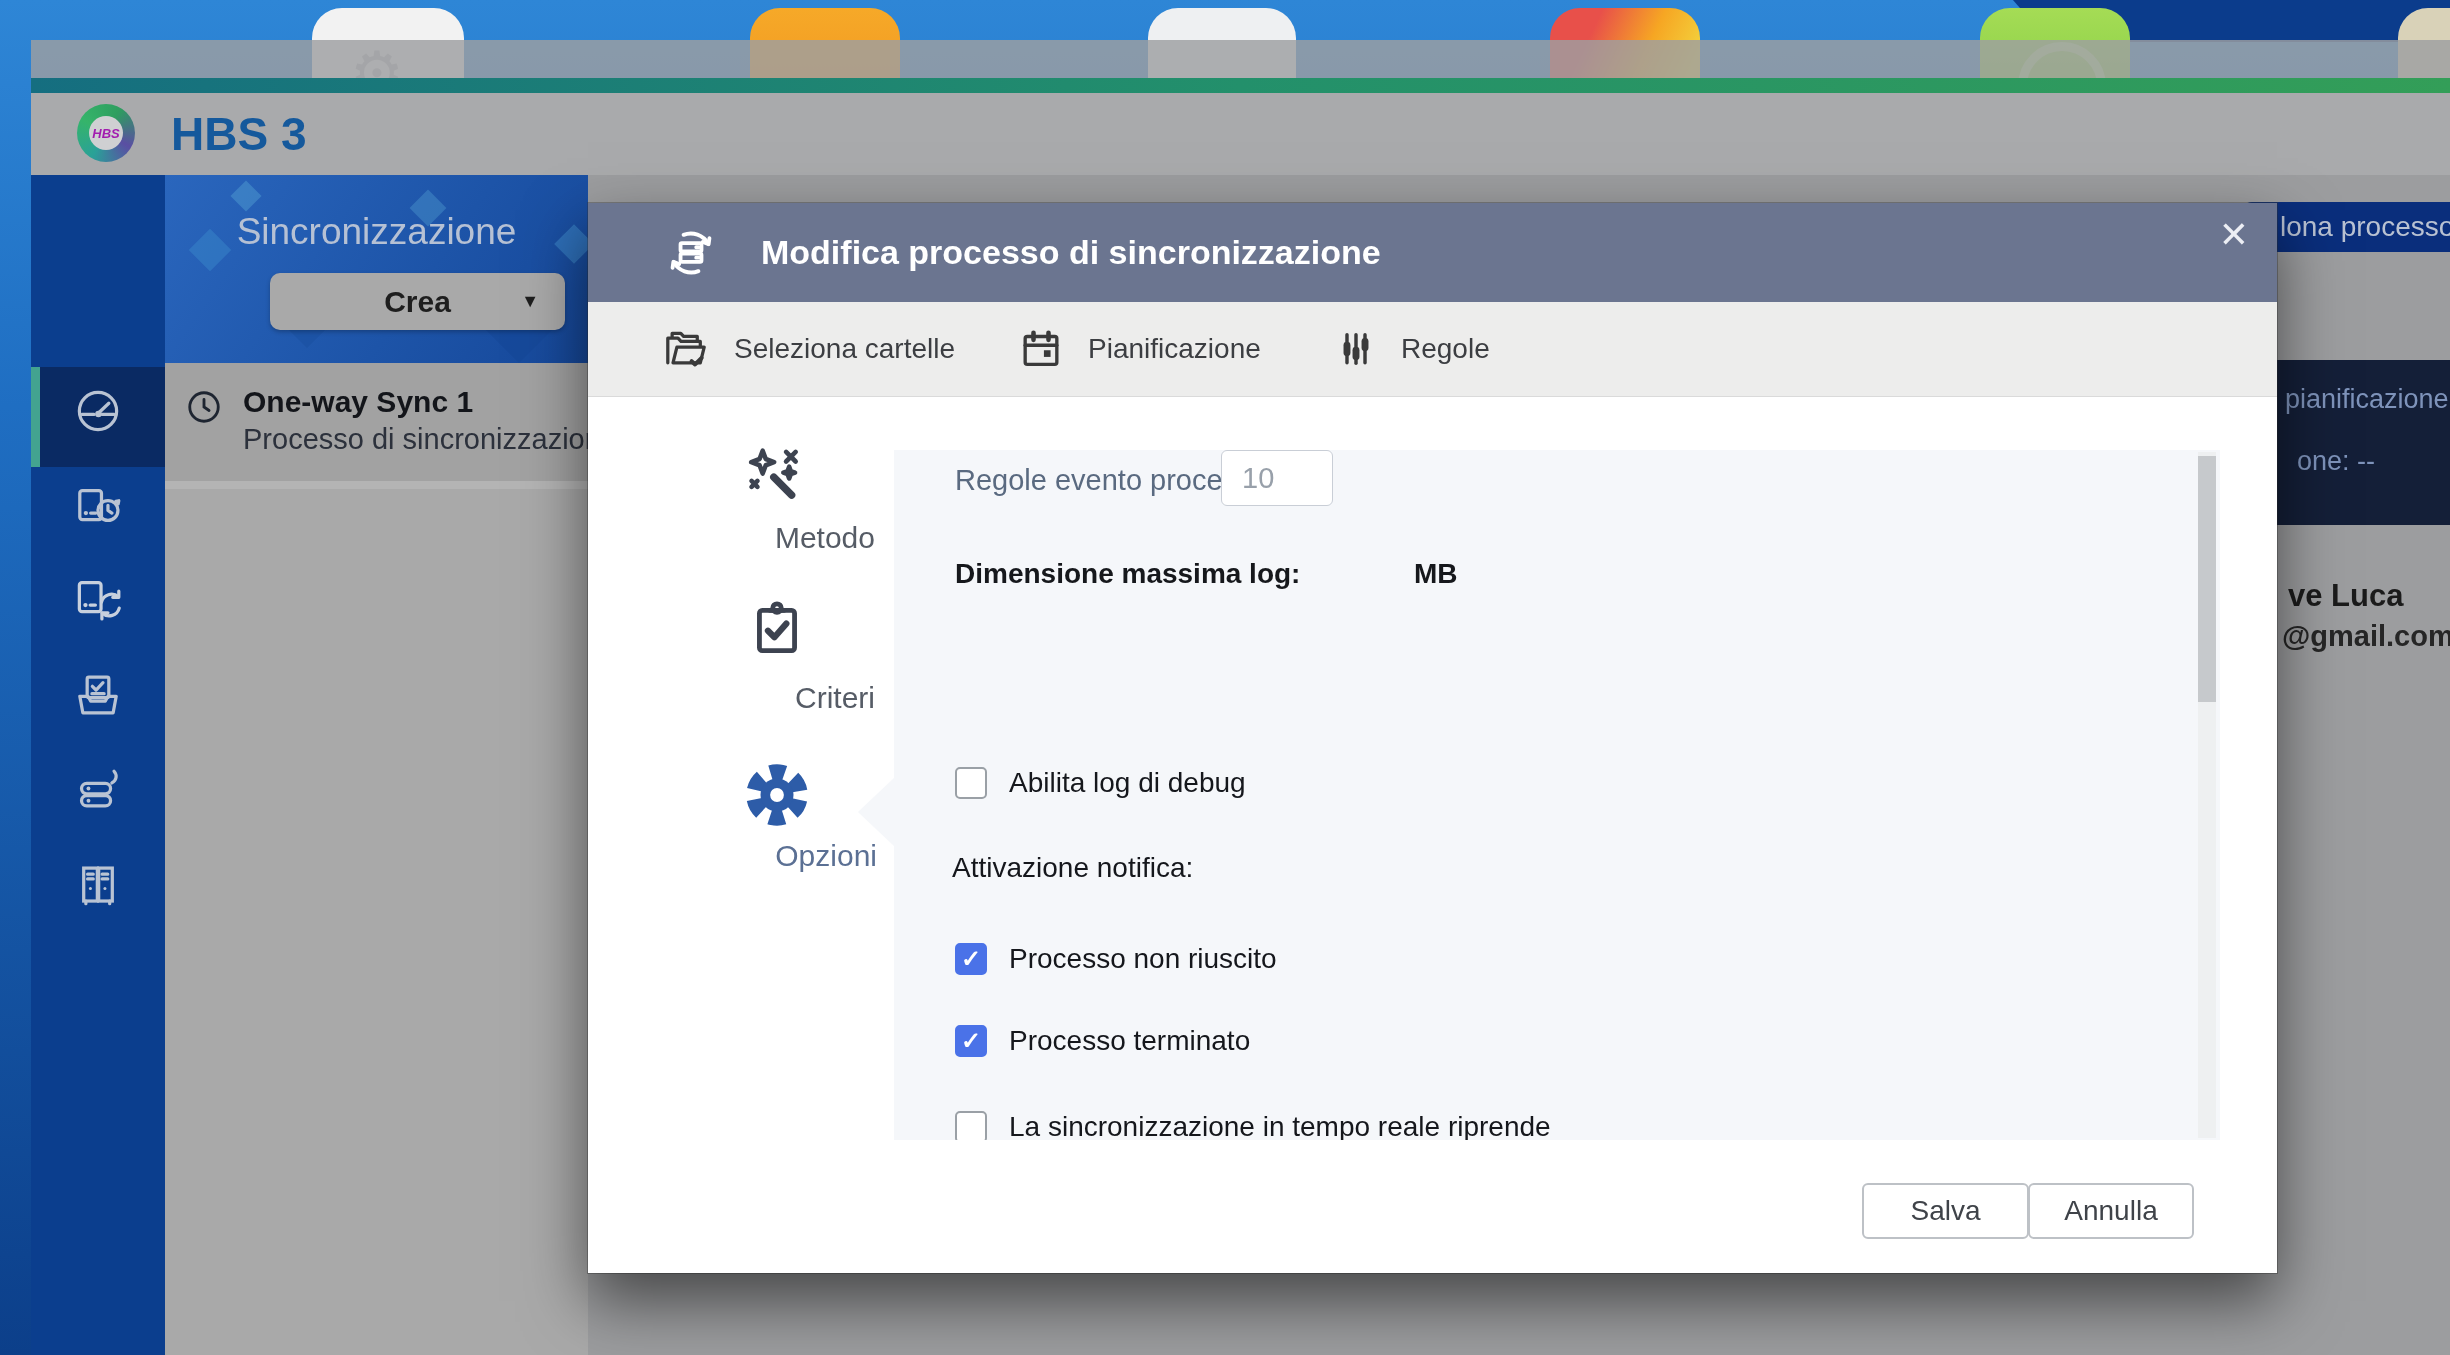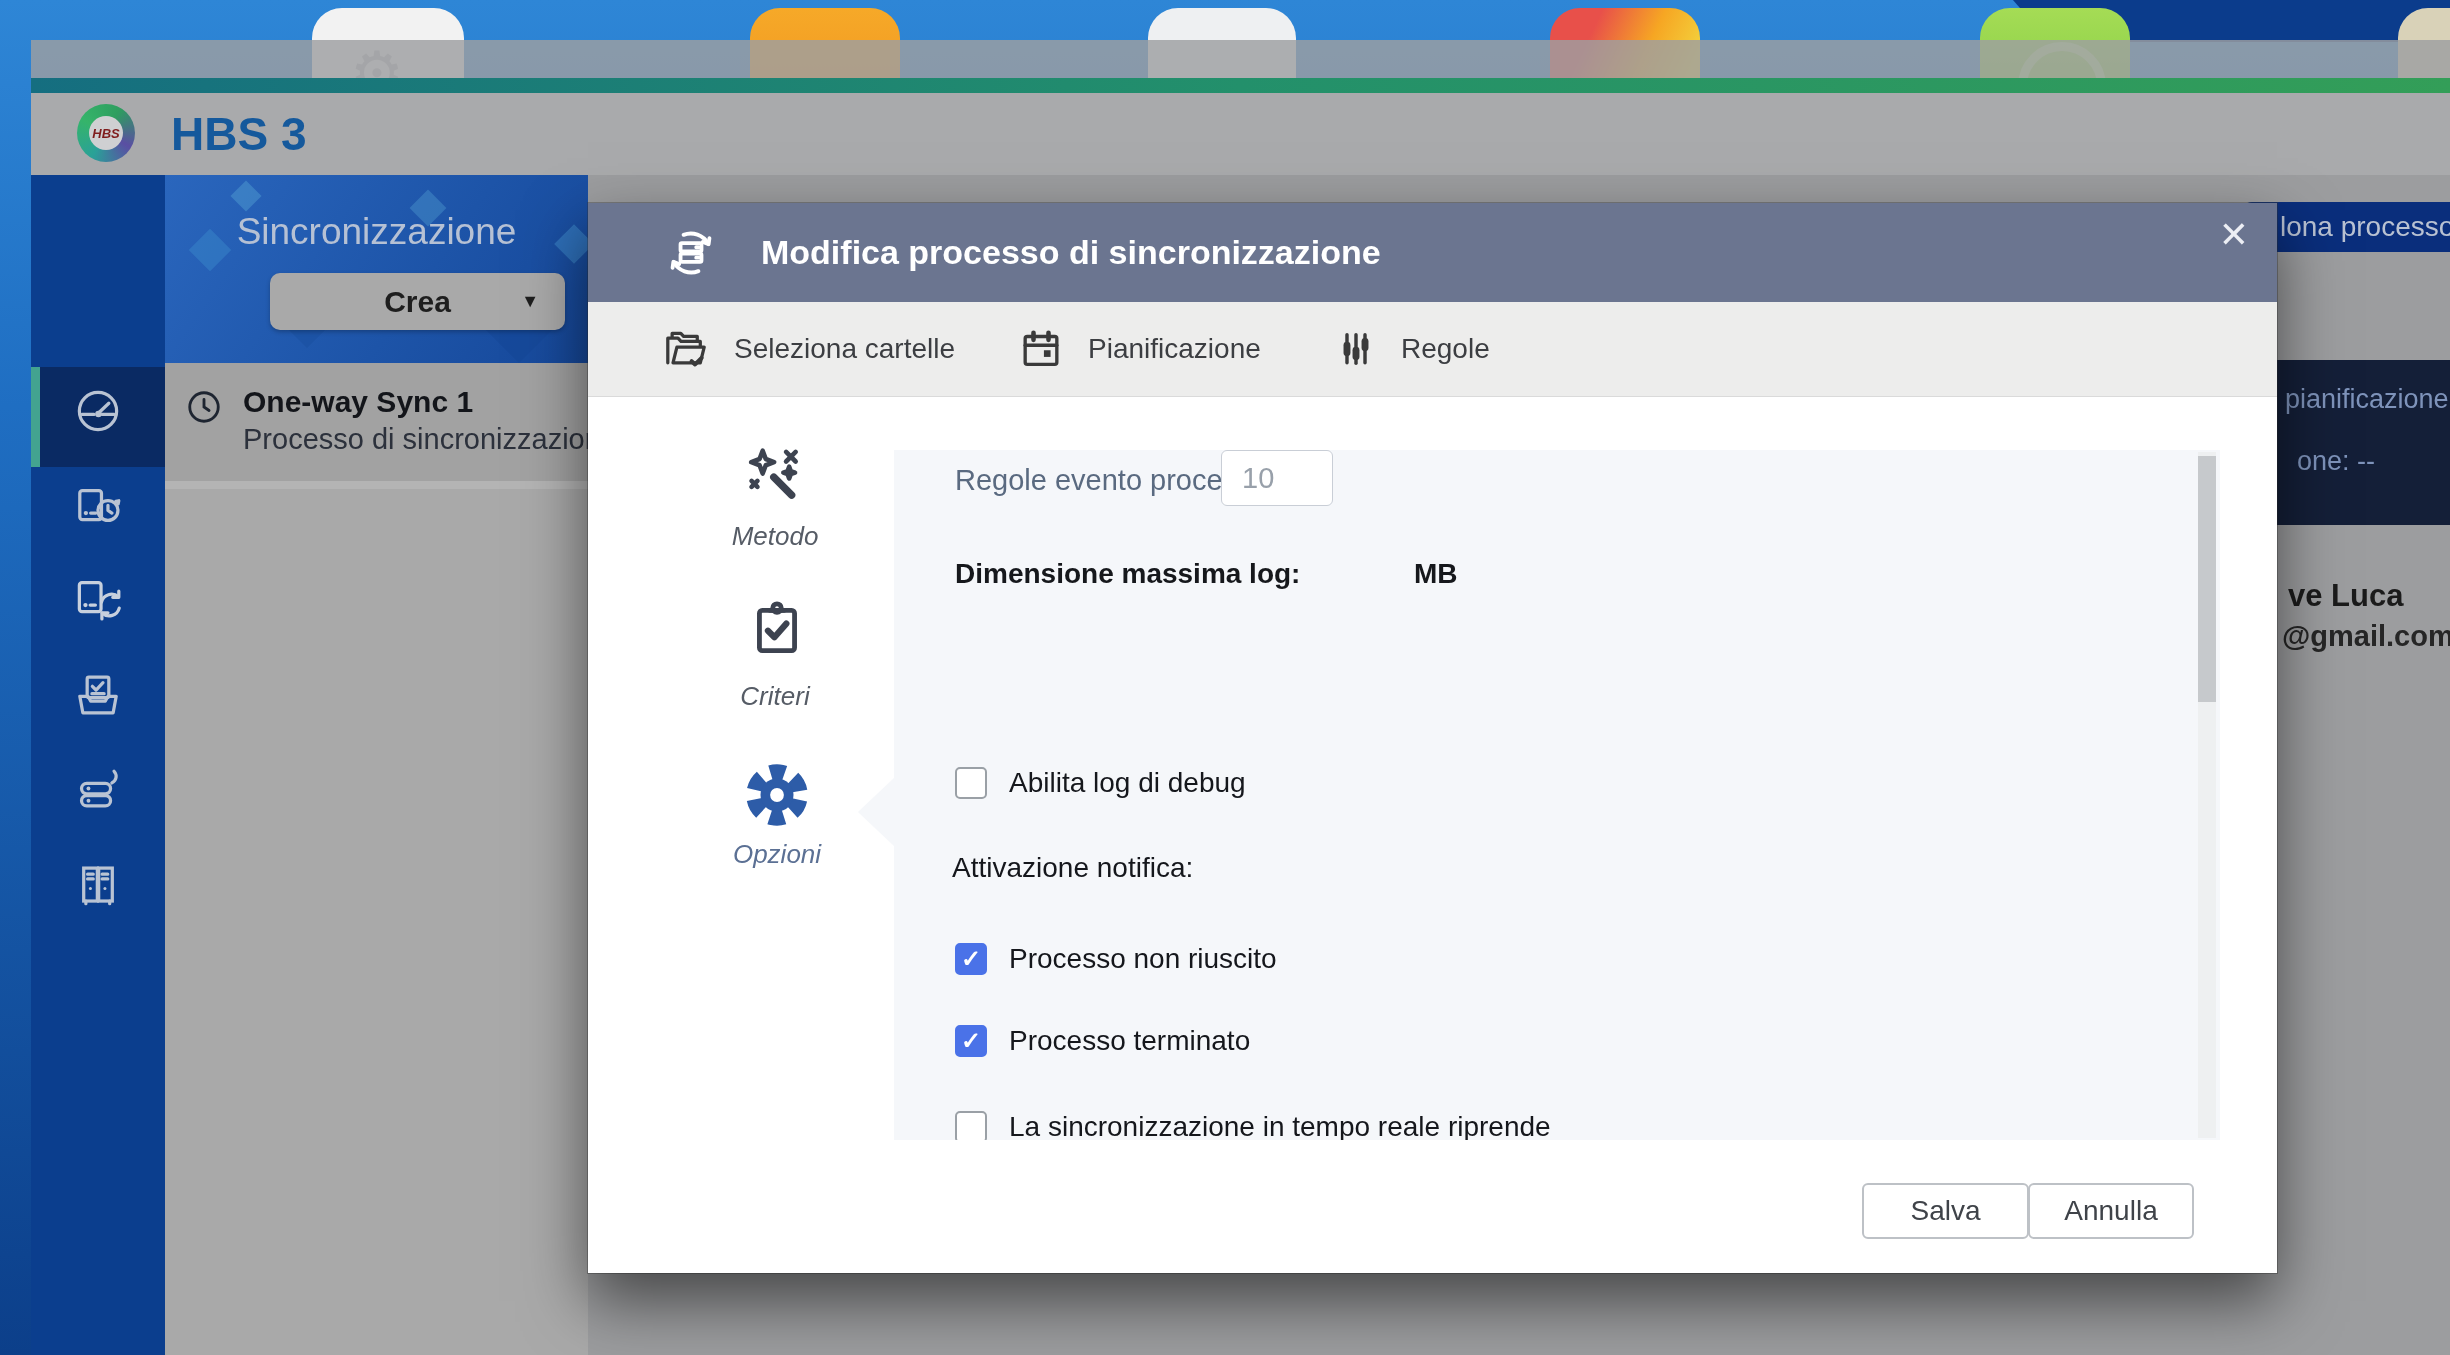--- a/index.html
+++ b/index.html
@@ -16,21 +16,21 @@
 
   
   .chrome-band{left:31px;top:40px;width:2419px;height:38px;background:rgba(158,159,161,.82);}
   .accent-line{left:31px;top:78px;width:2419px;height:15px;
     background:linear-gradient(90deg,#156e80,#23906b,#339e58);}
   .app-header{left:31px;top:93px;width:2419px;height:82px;background:#a9aaac;}
   .logo{left:46px;top:11px;width:58px;height:58px;border-radius:50%;
     background:conic-gradient(from 210deg,#2aa198,#35b46a,#2e9e5f,#5a4ea3,#2aa198);}
   .logo-core{left:12px;top:12px;width:34px;height:34px;border-radius:50%;background:#cfd0d2;
     display:flex;align-items:center;justify-content:center;font-size:13px;font-weight:bold;
-    font-style:italic;color:#7f1d1d;}
+    font-style:italic;color:#a21caf;}
   .app-title{left:140px;top:0;height:82px;line-height:82px;font-size:46px;font-weight:bold;color:#15599c;}
 
   
   .sidebar{left:31px;top:175px;width:134px;height:1180px;background:#0b3e8e;}
   .side-active{left:0;top:192px;width:134px;height:100px;background:#0a2a63;}
   .side-active-bar{left:0;top:0;width:9px;height:100px;background:#43a390;}
   .side-item{left:0;width:134px;height:72px;display:flex;align-items:center;justify-content:center;}
 
   
   .content-dim{left:165px;top:175px;width:2285px;height:1180px;background:#9c9d9f;}
@@ -63,21 +63,21 @@
   .modal{left:588px;top:203px;width:1689px;height:1070px;background:#ffffff;
     box-shadow:0 28px 60px rgba(0,0,0,.55),0 0 0 1px rgba(55,55,55,.35);}
   .m-header{left:0;top:0;width:1689px;height:99px;background:#6b7590;}
   .m-title{left:173px;top:0;height:89px;line-height:99px;font-size:34px;font-weight:bold;color:#ffffff;white-space:nowrap;}
   .m-close{right:28px;top:14px;font-size:36px;color:#eceef4;line-height:1;cursor:default;}
   .m-tabs{left:0;top:99px;width:1689px;height:94px;background:#ededec;border-bottom:1px solid #dadada;}
   .tab{top:0;height:94px;display:flex;align-items:center;gap:22px;}
   .tab-label{font-size:28px;color:#3c3e42;white-space:nowrap;}
   .tab-underline{left:688px;top:186px;width:275px;height:7px;background:#2f2f2f;}
 
-  .rail-label{width:200px;text-align:center;font-size:26px;color:#565c66;white-space:nowrap;font-style:italic;}
+  .rail-label{width:200px;text-align:right;font-size:30px;color:#565c66;white-space:nowrap;}
   .rail-label.active{color:#5b7094;}
   .pointer{left:270px;top:575px;width:0;height:0;border-top:34px solid transparent;
     border-bottom:34px solid transparent;border-right:36px solid #f5f7fa;}
 
   .panel{left:306px;top:247px;width:1326px;height:690px;background:#f5f7fa;overflow:hidden;}
   .p-heading{left:61px;top:14px;font-size:29px;color:#5a6a80;white-space:nowrap;}
   .p-row{left:61px;top:95px;height:58px;display:flex;align-items:center;}
   .p-label{font-size:28px;font-weight:bold;color:#16181c;white-space:nowrap;}
   .p-input{left:327px;top:0;width:90px;height:54px;border:1px solid #c9ced6;border-radius:6px;
     background:#fff;font-size:29px;color:#98a0aa;padding:0 0 0 20px;outline:none;

